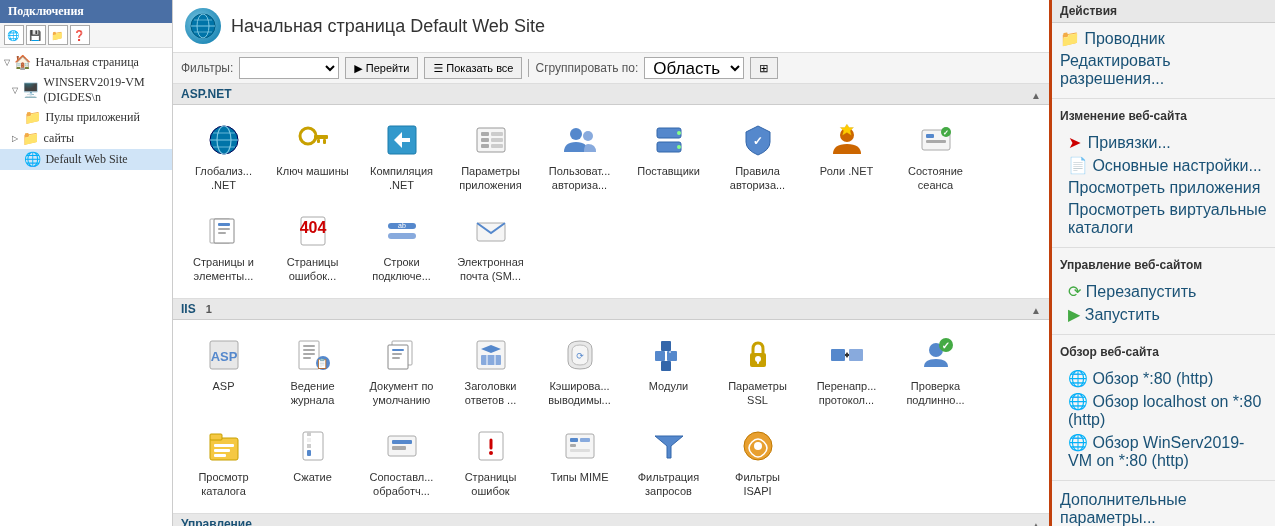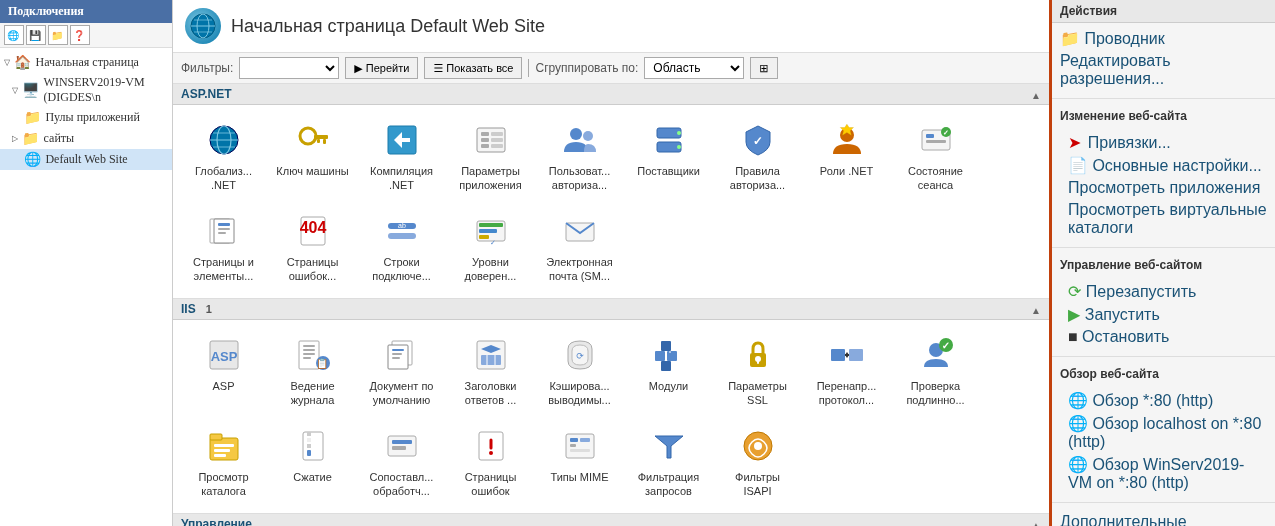--- a/index.html
+++ b/index.html
@@ -23,21 +23,21 @@
     .main { flex: 1; display: flex; flex-direction: column; background: #84cc16; overflow: hidden; }
     
     
     .main-header { display: flex; align-items: center; padding: 8px 12px; border-bottom: 1px solid #ddd; background: #fff; }
     .main-header-icon { width: 36px; height: 36px; background: radial-gradient(circle at 40% 40%, #7ec8e3, #0074a8); border-radius: 50%; margin-right: 10px; display: flex; align-items: center; justify-content: center; }
     .main-header-title { font-size: 18px; color: #333; }
     
     
     .main-toolbar { display: flex; align-items: center; padding: 4px 8px; background: #f5f5f5; border-bottom: 1px solid #ddd; gap: 6px; font-size: 12px; }
     .toolbar-label { color: #555; }
-    .toolbar-select { height: 22px; border: 1px solid #aaa; background: white; font-size: 12px; padding: 0 4px; min-width: 100px; }
+    .toolbar-select { height: 22px; border: 1px solid #aaa; background: white; font-size: 17px; padding: 0 4px; min-width: 100px; }
     .toolbar-btn { height: 22px; border: 1px solid #aaa; background: #f0f0f0; font-size: 11px; padding: 0 8px; cursor: pointer; display: flex; align-items: center; gap: 3px; }
     .toolbar-separator { width: 1px; background: #aaa; height: 18px; }
 
     
     .content-area { flex: 1; overflow-y: auto; background: #fff; }
     
     
     .section { border-bottom: 1px solid #ddd; }
     .section-header { background: #e8e8e8; padding: 3px 8px; font-size: 12px; font-weight: bold; color: #1a5276; display: flex; align-items: flex-end; justify-content: space-between; cursor: pointer; border-bottom: 1px solid #ccc; gap: 8px; }
     .section-header-left { display: flex; align-items: center; gap: 6px; }
@@ -278,32 +278,20 @@
           <div class="icon-box">
             <svg width="36" height="36" viewBox="0 0 36 36">
               <rect x="4" y="10" width="28" height="6" rx="3" fill="#5588cc"></rect>
               <rect x="4" y="20" width="28" height="6" rx="3" fill="#88aadd"></rect>
               <text x="18" y="15" text-anchor="middle" fill="white" font-size="7">ab</text>
             </svg>
           </div>
           <span class="icon-label">Строки подключе...</span>
         </div>
 
-        <div class="icon-item">
-          <div class="icon-box">
-            <svg width="36" height="36" viewBox="0 0 36 36">
-              <rect x="4" y="8" width="28" height="20" rx="2" fill="#f5f5f5" stroke="#aaa"></rect>
-              <rect x="6" y="10" width="24" height="4" rx="1" fill="#44aa44"></rect>
-              <rect x="6" y="16" width="18" height="4" rx="1" fill="#4488cc"></rect>
-              <rect x="6" y="22" width="10" height="4" rx="1" fill="#ccaa00"></rect>
-              <text x="20" y="32" text-anchor="middle" fill="#5588cc" font-size="7">✓</text>
-            </svg>
-          </div>
-          <span class="icon-label">Уровни доверен...</span>
-        </div>
 
         <div class="icon-item">
           <div class="icon-box">
             <svg width="36" height="36" viewBox="0 0 36 36">
               <rect x="4" y="10" width="28" height="18" rx="2" fill="#f5f5f5" stroke="#aaa"></rect>
               <polyline points="4,10 18,20 32,10" fill="none" stroke="#5588cc" stroke-width="2"></polyline>
             </svg>
           </div>
           <span class="icon-label">Электронная почта (SM...</span>
         </div>
@@ -558,23 +546,20 @@
 
   <div class="right-section-header">Управление веб-сайтом</div>
 
   <div class="actions-group">
     <a class="right-link">
       <span style="color:#44aa44">⟳ </span>Перезапустить
     </a>
     <a class="right-link">
       <span style="color:#44aa44">▶ </span>Запустить
     </a>
-    <a class="right-link">
-      <span style="color:#333">■ </span>Остановить
-    </a>
   </div>
 
   <div class="right-divider"></div>
 
   <div class="right-section-header">Обзор веб-сайта</div>
 
   <div class="actions-group">
     <a class="right-link">
       <span>🌐 </span>Обзор *:80 (http)
     </a>

